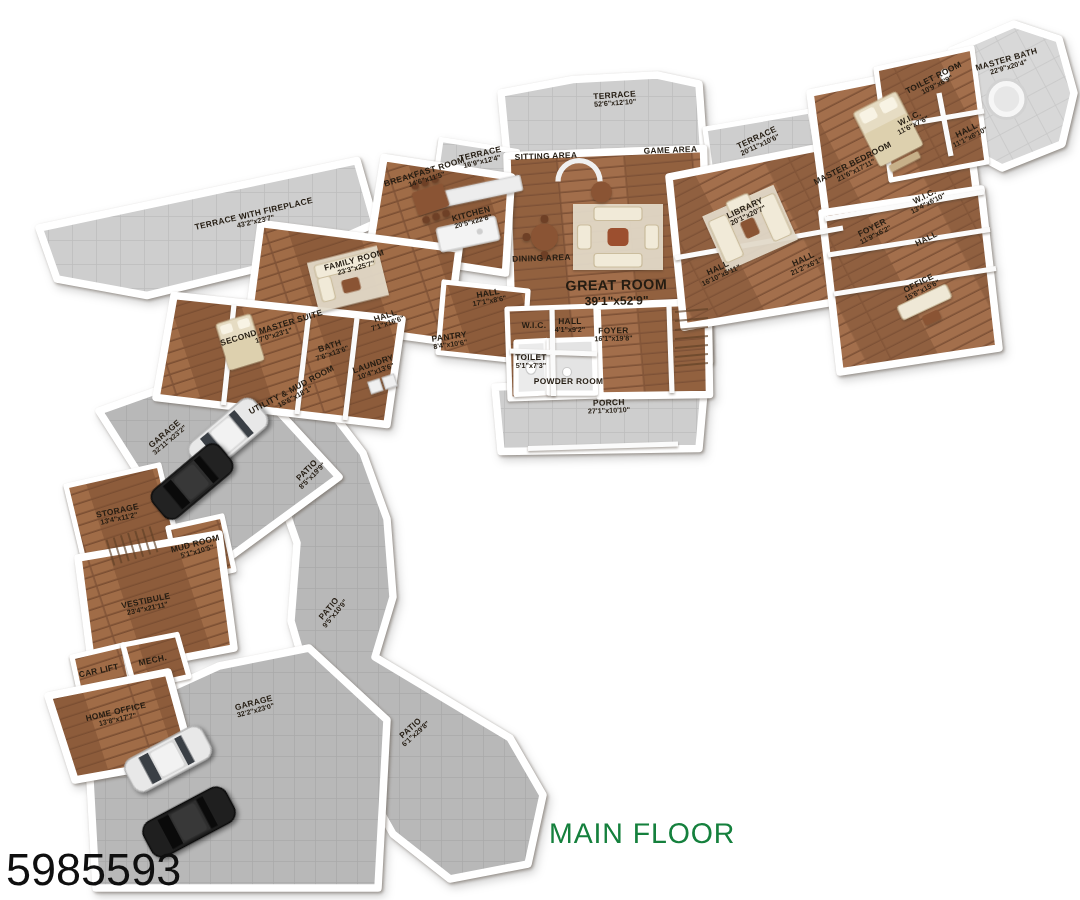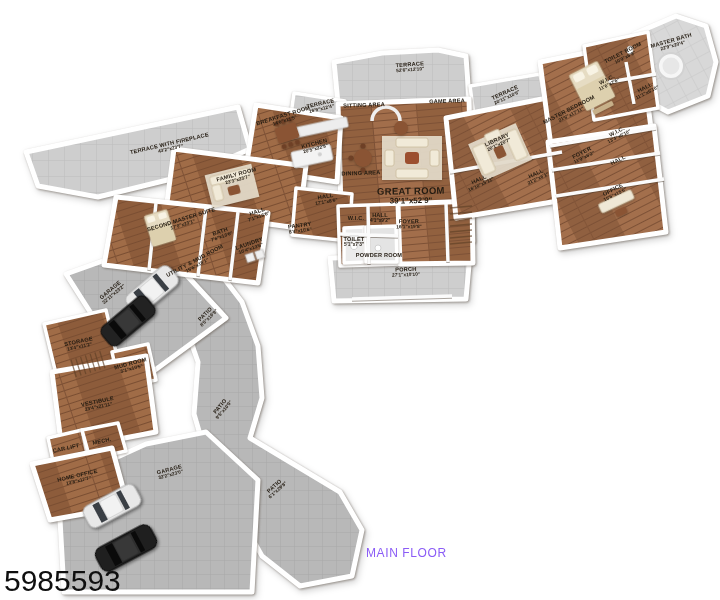--- a/index.html
+++ b/index.html
@@ -13,22 +13,22 @@
   .iw{stroke:#fbfbfb;stroke-width:3.5;fill:none;stroke-linecap:butt;
        filter:drop-shadow(.8px 1px .7px rgba(70,58,45,.45))}
   .car{filter:drop-shadow(1.5px 2.5px 1.5px rgba(0,0,0,.45))}
   .furn{filter:drop-shadow(.8px 1.2px .8px rgba(60,45,30,.4))}
   .lbl{position:absolute;transform:translate(-50%,-50%) rotate(var(--r,0deg));
        text-align:center;color:#241c12;line-height:1.12;white-space:nowrap;}
   .lbl .rn{display:block;font-size:5.6px;font-weight:700;letter-spacing:.2px}
   .lbl .rd{display:block;font-size:4.8px;font-weight:600}
   .lbl.big .rn{font-size:9.5px;letter-spacing:.3px}
   .lbl.big .rd{font-size:8px}
-  #main-floor-label{position:absolute;left:366px;top:546px;font-size:12px;
-       letter-spacing:.6px;color:#8b5cf6}
+  #main-floor-label{position:absolute;left:366px;top:546px;font-size:19px;
+       letter-spacing:.6px;color:#15803d}
   #listing-id{position:absolute;left:4px;top:564px;font-size:30px;color:#0f0f0f}
 </style>
 </head>
 <body>
 
 <svg id="plan-svg" width="720" height="600" viewBox="0 0 720 600">
   <defs>
     <pattern id="wood" width="90" height="7" patternUnits="userSpaceOnUse" patternTransform="rotate(-5)">
       <rect width="90" height="7" fill="#9a6847"></rect>
       <rect x="0" y="0" width="45" height="6" fill="#a26e4b"></rect>

